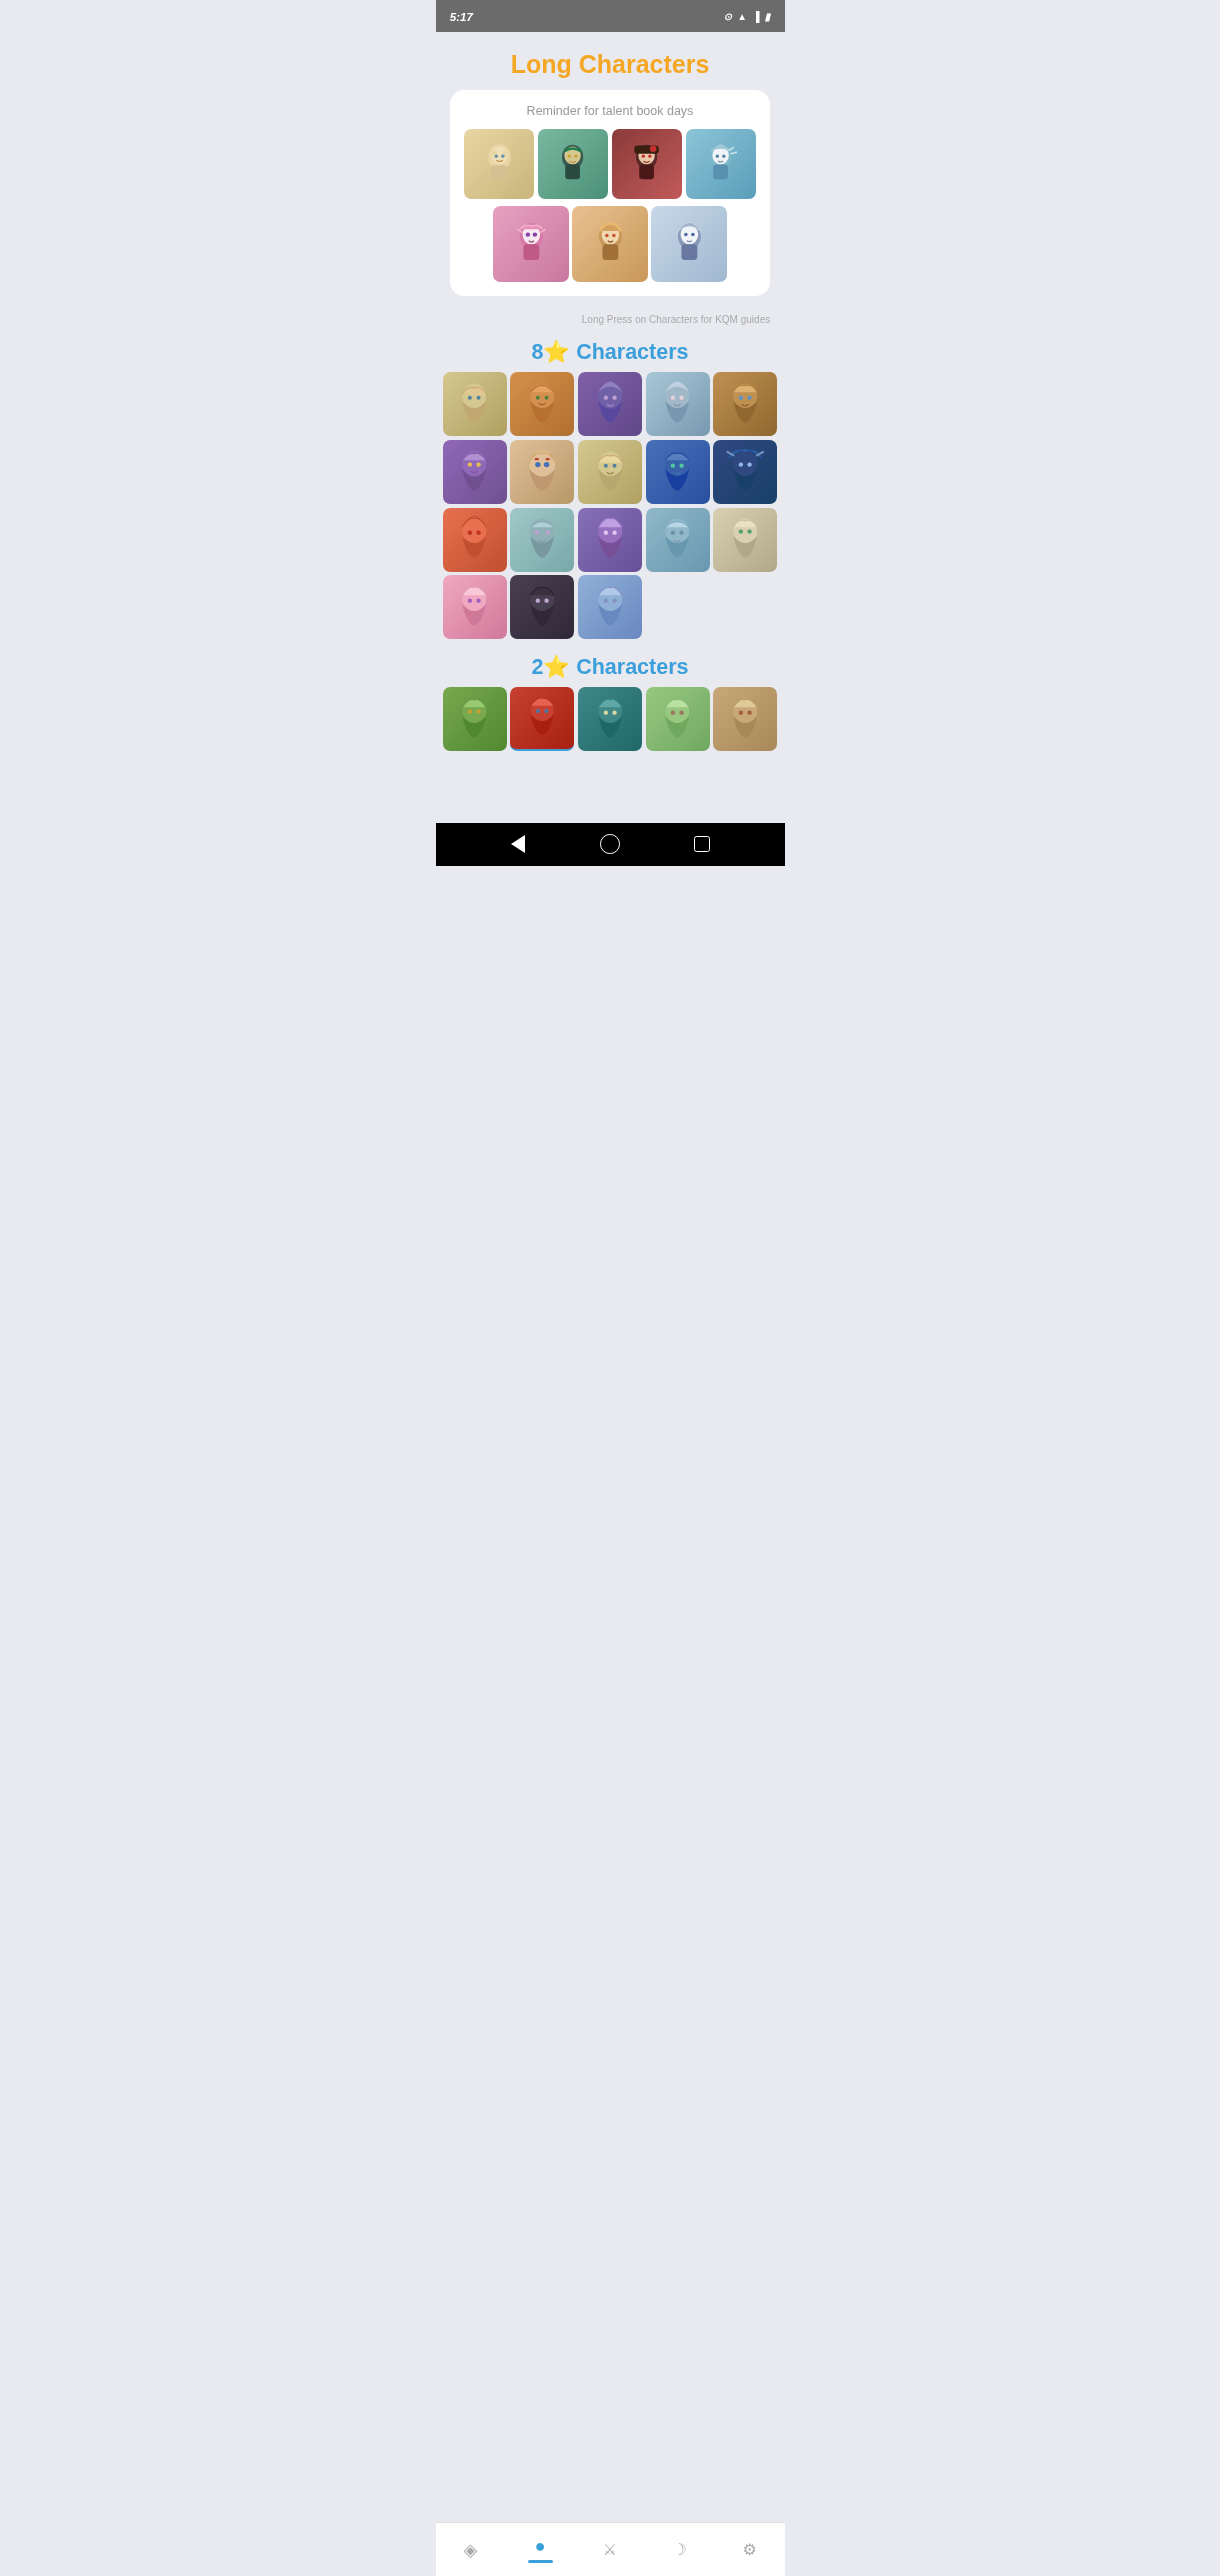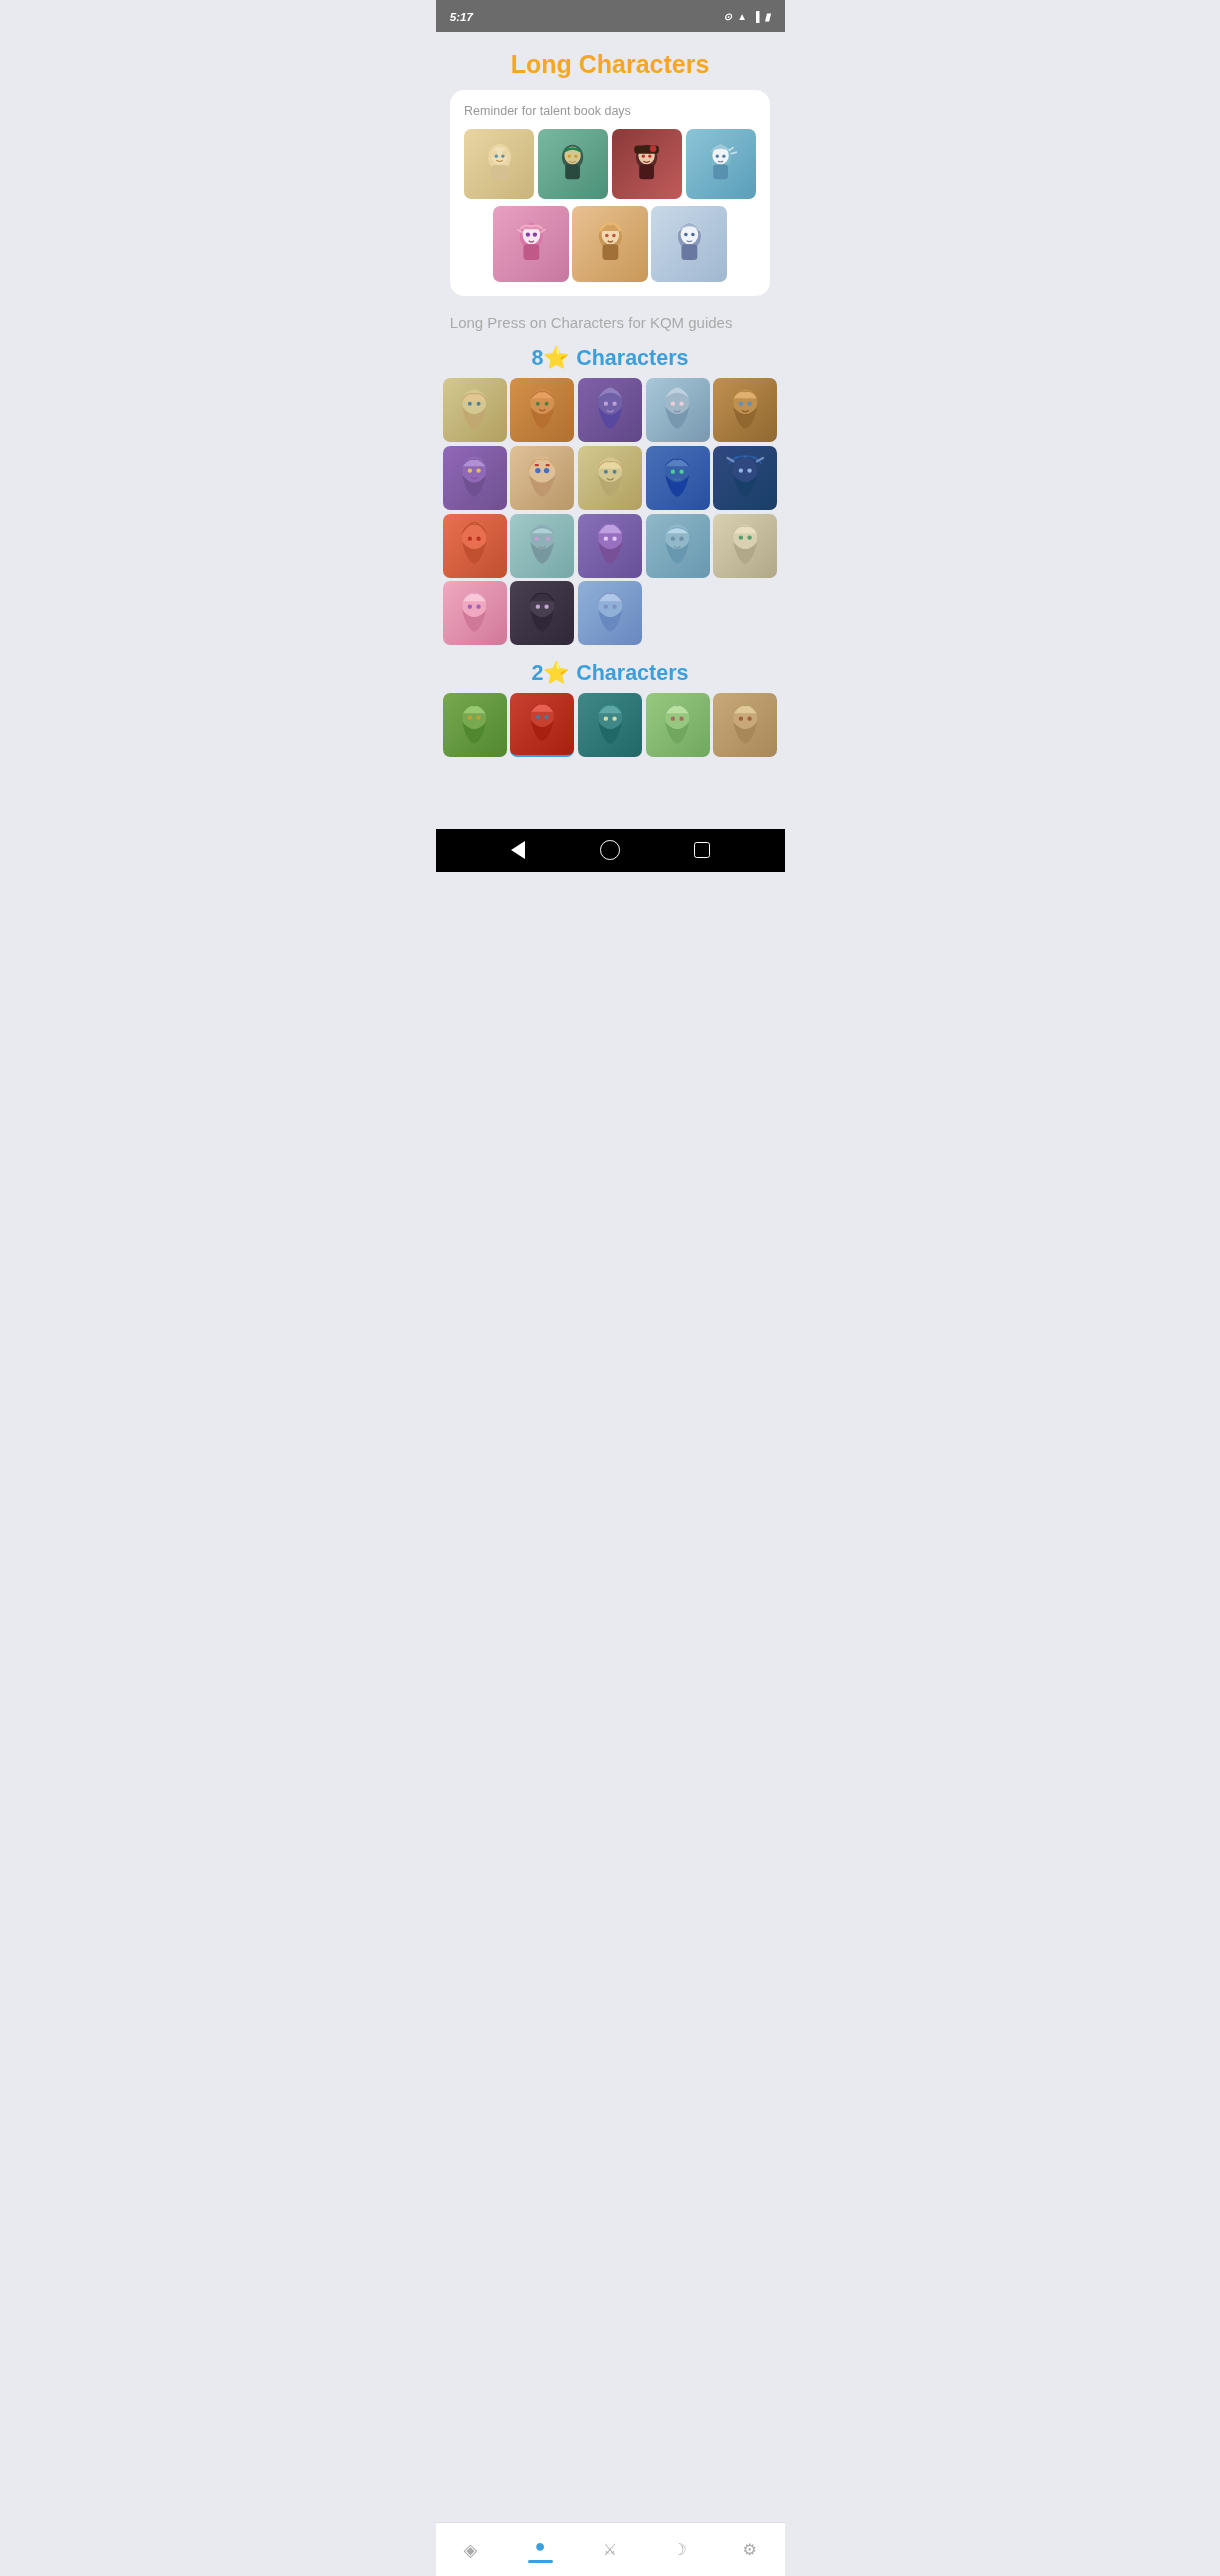--- a/index.html
+++ b/index.html
@@ -52,20 +52,21 @@
     }
 
     
     .reminder-card {
       background: white;
       border-radius: 14.3px;
       margin: 0 14.3px 10.7px;
       padding: 14.3px;
     }
     .reminder-label {
+      text-align: center;
       color: #999;
       font-size: 12.5px;
       margin-bottom: 10.7px;
     }
     .reminder-grid {
       display: grid;
       grid-template-columns: repeat(4, 1fr);
       gap: 3.6px;
       margin-bottom: 7.2px;
     }
@@ -82,23 +83,23 @@
       background: linear-gradient(135deg, #d4c9a8, #b8aa85);
       display: flex;
       align-items: center;
       justify-content: center;
       overflow: hidden;
       font-size: 29px;
     }
 
     
     .long-press-hint {
-      text-align: left;
+      text-align: right;
       color: #aaa;
-      font-size: 15px;
+      font-size: 10px;
       padding: 7.2px 14.3px 3.6px;
     }
 
     
     .section-title {
       text-align: center;
       font-size: 21.5px;
       font-weight: 700;
       color: #3b9fdb;
       padding: 10.7px 14.3px 7.2px;

